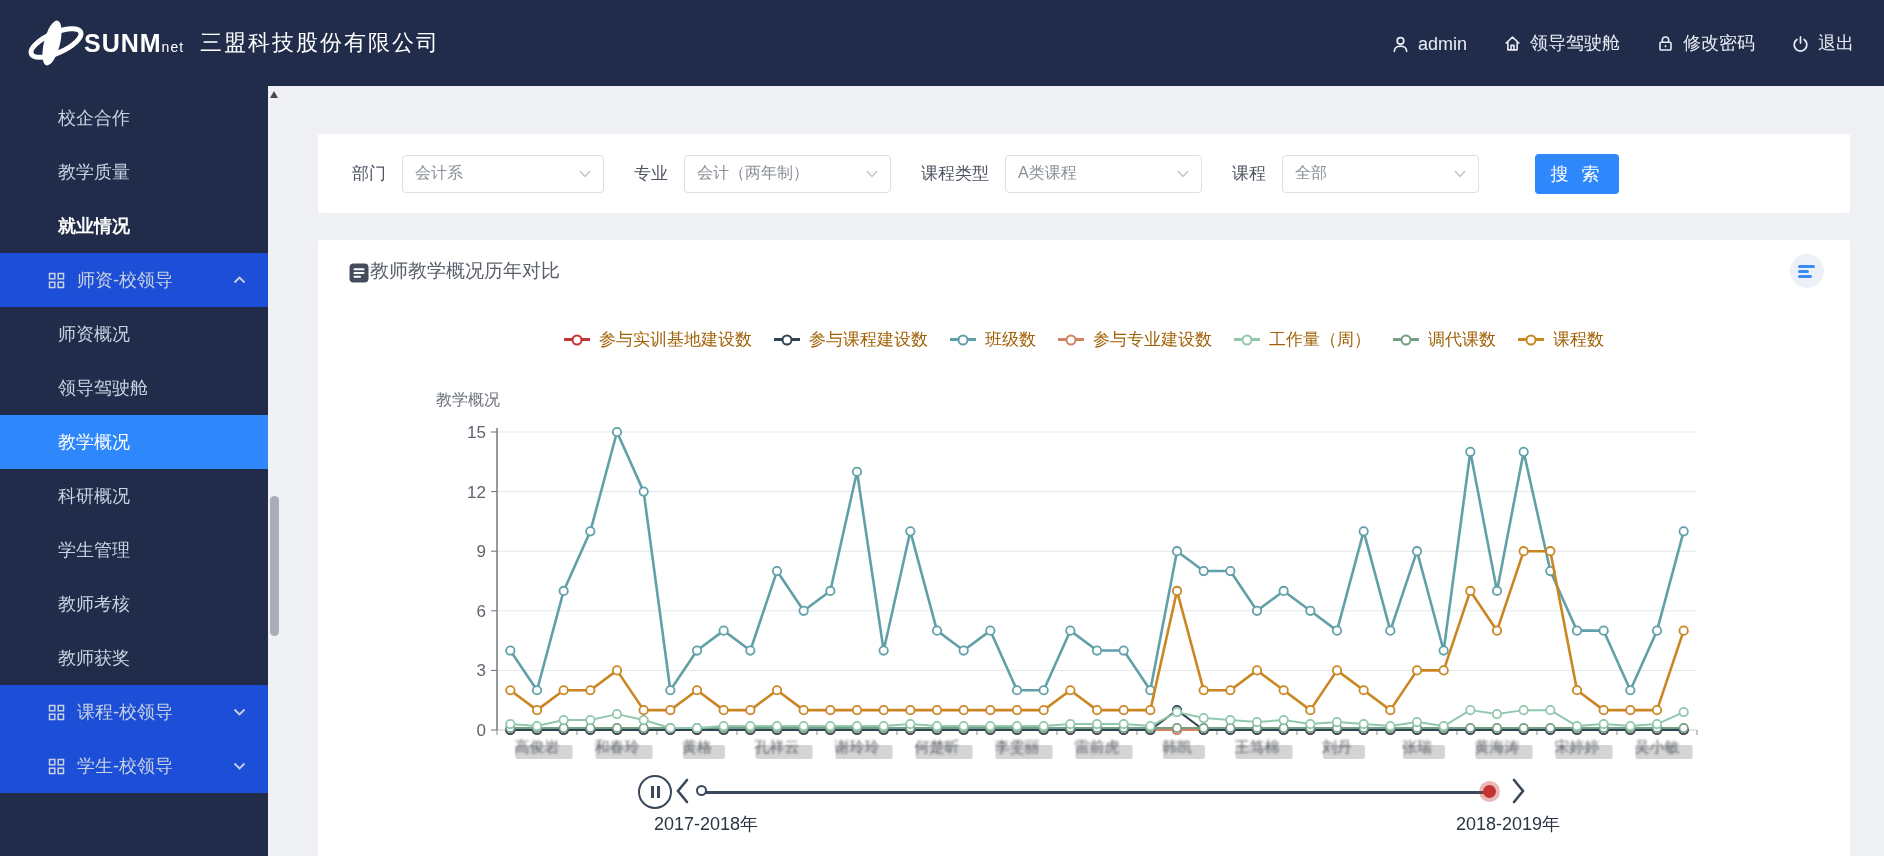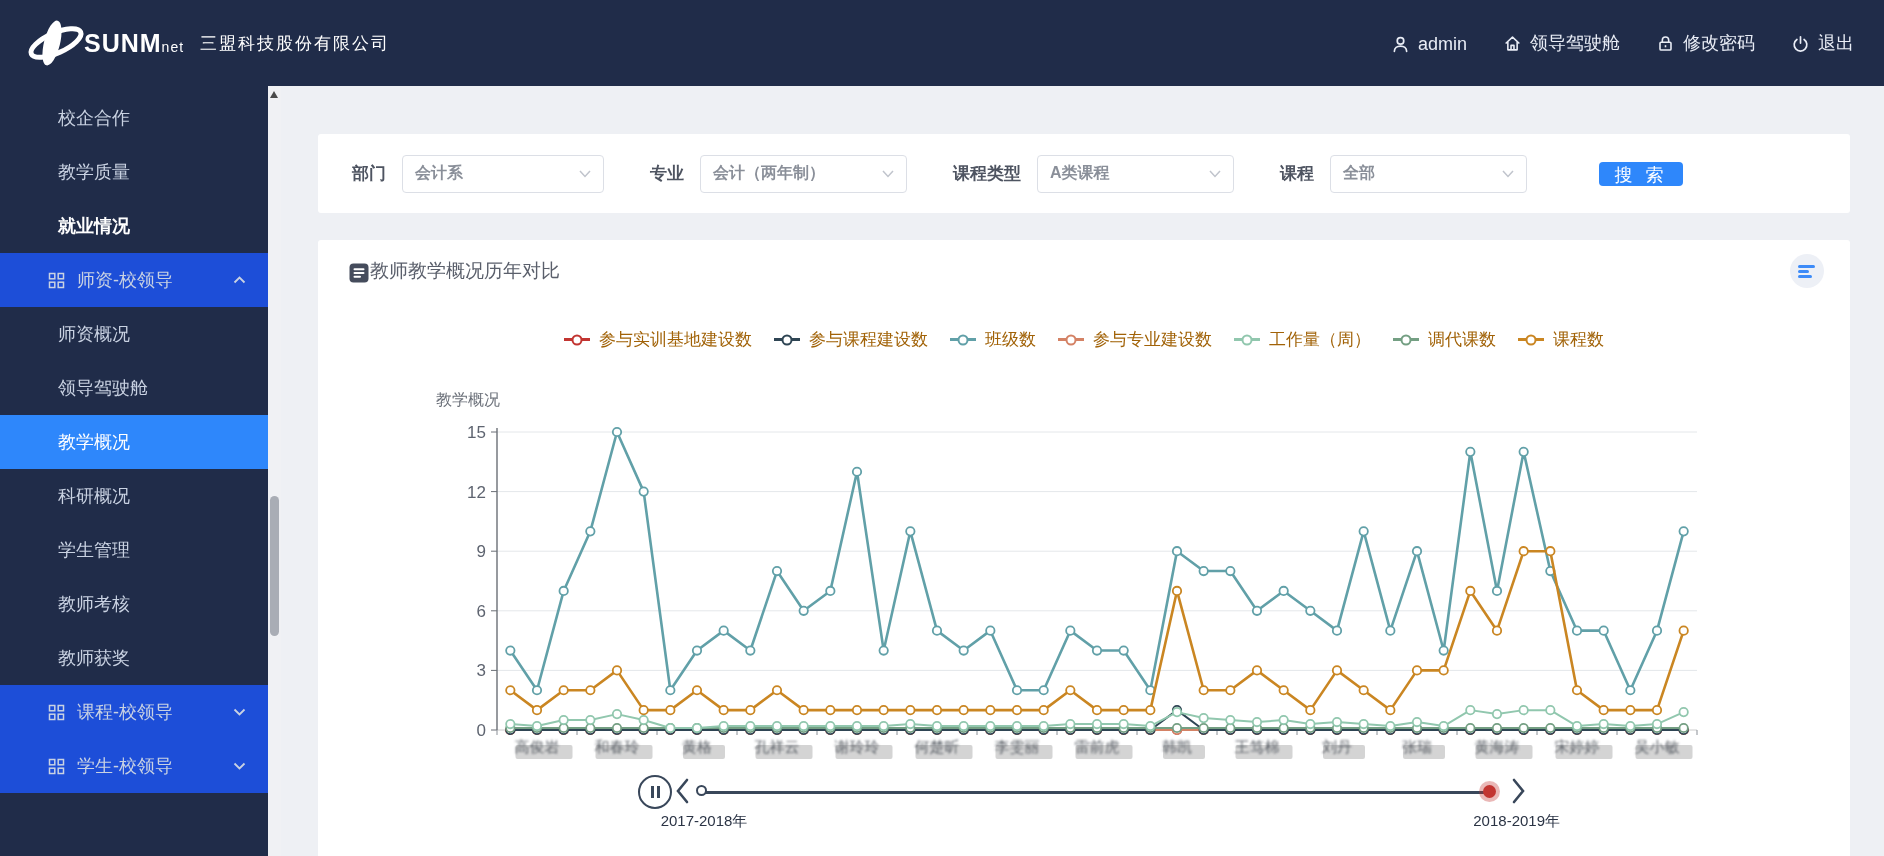--- a/index.html
+++ b/index.html
@@ -3,47 +3,47 @@
 <meta charset="utf-8">
 <style>
   html,body{margin:0;padding:0;width:1884px;height:856px;overflow:hidden;
     font-family:"Liberation Sans","DejaVu Sans",sans-serif;background:#eef0f4;}
   
   .topbar{position:absolute;left:0;top:0;width:1884px;height:86px;background:#202c49;
     display:flex;align-items:center;color:#fff;z-index:5;}
   .logo-wrap{display:flex;align-items:center;margin-left:26px;}
   .logo-text{font-size:25px;font-weight:700;letter-spacing:1px;margin-left:-6px;}
   .logo-text small{font-size:14px;font-weight:400;}
-  .company{font-size:17px;margin-left:16px;letter-spacing:2px;}
+  .company{font-size:22px;margin-left:16px;letter-spacing:2px;}
   .hnav{margin-left:auto;margin-right:30px;display:flex;align-items:flex-end;gap:36px;}
   .hnav-item{display:flex;align-items:center;gap:8px;font-size:18px;color:#e9edf6;cursor:pointer;}
   
   .sidebar{position:absolute;left:0;top:86px;width:268px;bottom:0;background:#202c49;padding-top:5px;z-index:4;}
   .srow{position:relative;height:54px;display:flex;align-items:center;padding-left:58px;
     font-size:18px;color:#c9d2e2;cursor:pointer;box-sizing:border-box;}
   .srow.group{padding-left:48px;background:#1d4ed8;}
   .srow.group .glabel{margin-left:12px;}
   .srow .chev{position:absolute;right:22px;top:50%;transform:translateY(-50%);}
   .srow.active{background:#2e87fb;color:#fff;}
   .srow.emph{color:#fff;font-weight:700;}
   
   .scrollcol{position:absolute;left:268px;top:86px;width:13px;bottom:0;background:#f0f1f4;z-index:4;}
   .scrollcol .up{position:absolute;left:2px;top:5px;width:0;height:0;
     border-left:4.5px solid transparent;border-right:4.5px solid transparent;border-bottom:7px solid #4a4a4a;}
   .scrollcol .thumb{position:absolute;left:2px;top:410px;width:9px;height:140px;background:#a9adb5;border-radius:5px;}
   
   .main{position:absolute;left:281px;top:86px;right:0;bottom:0;background:#eef0f4;}
   .fcard{position:absolute;left:37px;top:48px;width:1532px;height:79px;background:#fff;border-radius:3px;
     display:flex;align-items:center;padding:0 34px;box-sizing:border-box;}
-  .ffield{display:flex;align-items:center;margin-right:46px;font-weight:bold;}
+  .ffield{display:flex;align-items:center;margin-right:30px;}
   .flabel{font-size:17px;color:#4e5461;margin-right:16px;white-space:nowrap;}
   .sel{height:38px;border:1px solid #dcdfe6;border-radius:4px;background:#fff;display:flex;
     align-items:center;justify-content:space-between;padding:0 12px;box-sizing:border-box;
     color:#8a8f99;font-size:16px;cursor:pointer;}
-  .search-btn{width:84px;height:24px;background:#2e87fb;color:#fff;border:none;border-radius:4px;
+  .search-btn{width:84px;height:40px;background:#2e87fb;color:#fff;border:none;border-radius:4px;
     font-size:18px;letter-spacing:4px;cursor:pointer;margin-left:26px;font-family:inherit;}
   
   .ccard{position:absolute;left:37px;top:154px;width:1532px;height:680px;background:#fff;border-radius:3px;}
   .ctitle-row{position:absolute;left:30px;top:18px;display:flex;align-items:flex-end;gap:0;}
   .ctitle{font-size:19px;color:#5a5f6b;}
   .hbtn{position:absolute;right:26px;top:14px;width:34px;height:34px;border-radius:50%;
     background:#edf0f6;cursor:pointer;}
   .hbtn span{position:absolute;left:8px;height:3px;border-radius:2px;background:#3d8bf8;display:block;}
   .hbtn .b1{top:11px;width:17px;}.hbtn .b2{top:16px;width:11px;}.hbtn .b3{top:21px;width:14px;}
   .legend-row{position:absolute;left:0;top:88px;width:100%;display:flex;justify-content:center;
@@ -61,21 +61,21 @@
     border:2px solid #39475a;box-sizing:border-box;background:#fff;cursor:pointer;}
   .tl-pause span{position:absolute;top:9px;width:3px;height:12px;background:#39475a;display:block;}
   .tl-pause .p1{left:11px;}.tl-pause .p2{left:17px;}
   .tl-chev{position:absolute;top:26px;cursor:pointer;}
   .tl-track{position:absolute;left:384px;top:39px;width:788px;height:3px;background:#39475a;cursor:pointer;}
   .tl-node0{position:absolute;left:378px;top:33px;width:11px;height:11px;border:2.5px solid #39475a;
     border-radius:50%;background:#fff;box-sizing:border-box;cursor:pointer;}
   .tl-node1{position:absolute;left:1161px;top:29px;width:21px;height:21px;border-radius:50%;
     background:rgba(194,53,49,.35);cursor:pointer;}
   .tl-node1 i{position:absolute;left:4px;top:4px;width:13px;height:13px;border-radius:50%;background:#c23531;display:block;}
-  .tl-lab{position:absolute;top:60px;font-size:15px;color:#2b3445;white-space:nowrap;}
+  .tl-lab{position:absolute;top:60px;font-size:18px;color:#2b3445;white-space:nowrap;}
   .tl-lab.l0{left:336px;width:100px;text-align:center;}
   .tl-lab.l1{left:1122px;width:120px;text-align:right;}
 </style>
 </head>
 <body>
 
 <div class="topbar">
   <div class="logo-wrap">
     <svg width="64" height="58" viewBox="0 0 64 58">
       <ellipse cx="30" cy="29" rx="27" ry="10" transform="rotate(-24 30 29)" fill="none" stroke="#fff" stroke-width="5"></ellipse>

